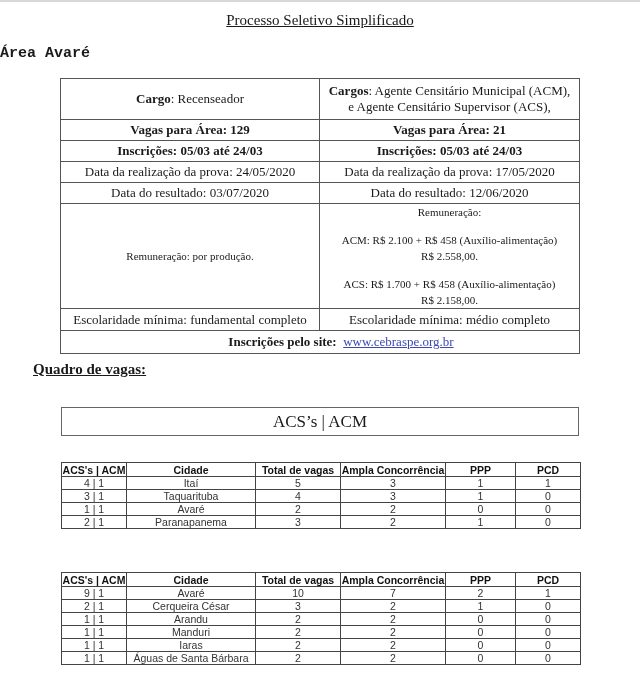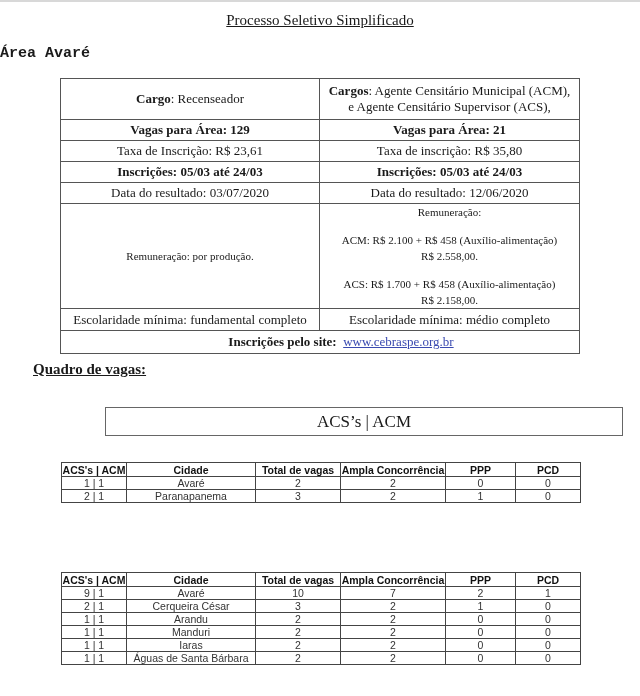--- a/index.html
+++ b/index.html
@@ -33,21 +33,21 @@
   .small { font-size: 11px; line-height: 13px; }
   .rem-right p { margin: 0; }
   .rem-right .gap { height: 12px; }
   a.site { color: #3a4ab0; text-decoration: underline; font-weight: normal; }
   .quadro {
     position: absolute; left: 0; top: 361px; width: 640px; text-align: left;
     font-size: 15px; font-weight: bold; text-decoration: underline; margin-left: 33px;
   }
   .acsbox {
     position: absolute; left: 61px; top: 407px; width: 516px; height: 27px;
-    border: 1px solid #666; text-align: center; font-size: 17px; line-height: 27px; margin-left: 44px;
+    border: 1px solid #666; text-align: center; font-size: 17px; line-height: 27px;
   }
   .vagas {
     position: absolute; left: 61px; width: 519px; table-layout: fixed;
     font-family: Liberation Sans, sans-serif; font-size: 10.5px;
   }
   .vagas td, .vagas th {
     border: 1px solid #444; text-align: center; padding: 0; height: 12px; line-height: 12px;
     color: #333; white-space: nowrap; overflow: hidden;
   }
   .vagas th { font-weight: bold; color: #111; height: 13px; }
@@ -74,27 +74,27 @@
     </td>
     <td>
       <span class="b">Cargos</span><span>: Agente Censitário Municipal (ACM),</span><br>
       <span>e Agente Censitário Supervisor (ACS),</span>
     </td>
   </tr>
   <tr class="r2">
     <td class="b">Vagas para Área: 129</td>
     <td class="b">Vagas para Área: 21</td>
   </tr>
-  <tr class="r3">
-    <td>Taxa de Inscrição: R$ 23,61</td>
-    <td>Taxa de inscrição: R$ 35,80</td>
-  </tr>
   <tr class="r4">
     <td class="b">Inscrições: 05/03 até 24/03</td>
     <td class="b">Inscrições: 05/03 até 24/03</td>
+  </tr>
+  <tr class="r5">
+    <td>Data da realização da prova: 24/05/2020</td>
+    <td>Data da realização da prova: 17/05/2020</td>
   </tr>
   <tr class="r6">
     <td>Data do resultado: 03/07/2020</td>
     <td>Data do resultado: 12/06/2020</td>
   </tr>
   <tr class="r7">
     <td class="small">Remuneração: por produção.</td>
     <td class="small rem-right">
       <p>Remuneração:</p>
       <div class="gap"></div>
@@ -135,20 +135,36 @@
       <th>ACS's | ACM</th>
       <th>Cidade</th>
       <th>Total de vagas</th>
       <th>Ampla Concorrência</th>
       <th>PPP</th>
       <th>PCD</th>
     </tr>
   </thead>
   <tbody>
     <tr>
+      <td>4 | 1</td>
+      <td>Itaí</td>
+      <td>5</td>
+      <td>3</td>
+      <td>1</td>
+      <td>1</td>
+    </tr>
+    <tr>
+      <td>3 | 1</td>
+      <td>Taquarituba</td>
+      <td>4</td>
+      <td>3</td>
+      <td>1</td>
+      <td>0</td>
+    </tr>
+    <tr>
       <td>1 | 1</td>
       <td>Avaré</td>
       <td>2</td>
       <td>2</td>
       <td>0</td>
       <td>0</td>
     </tr>
     <tr>
       <td>2 | 1</td>
       <td>Paranapanema</td>

